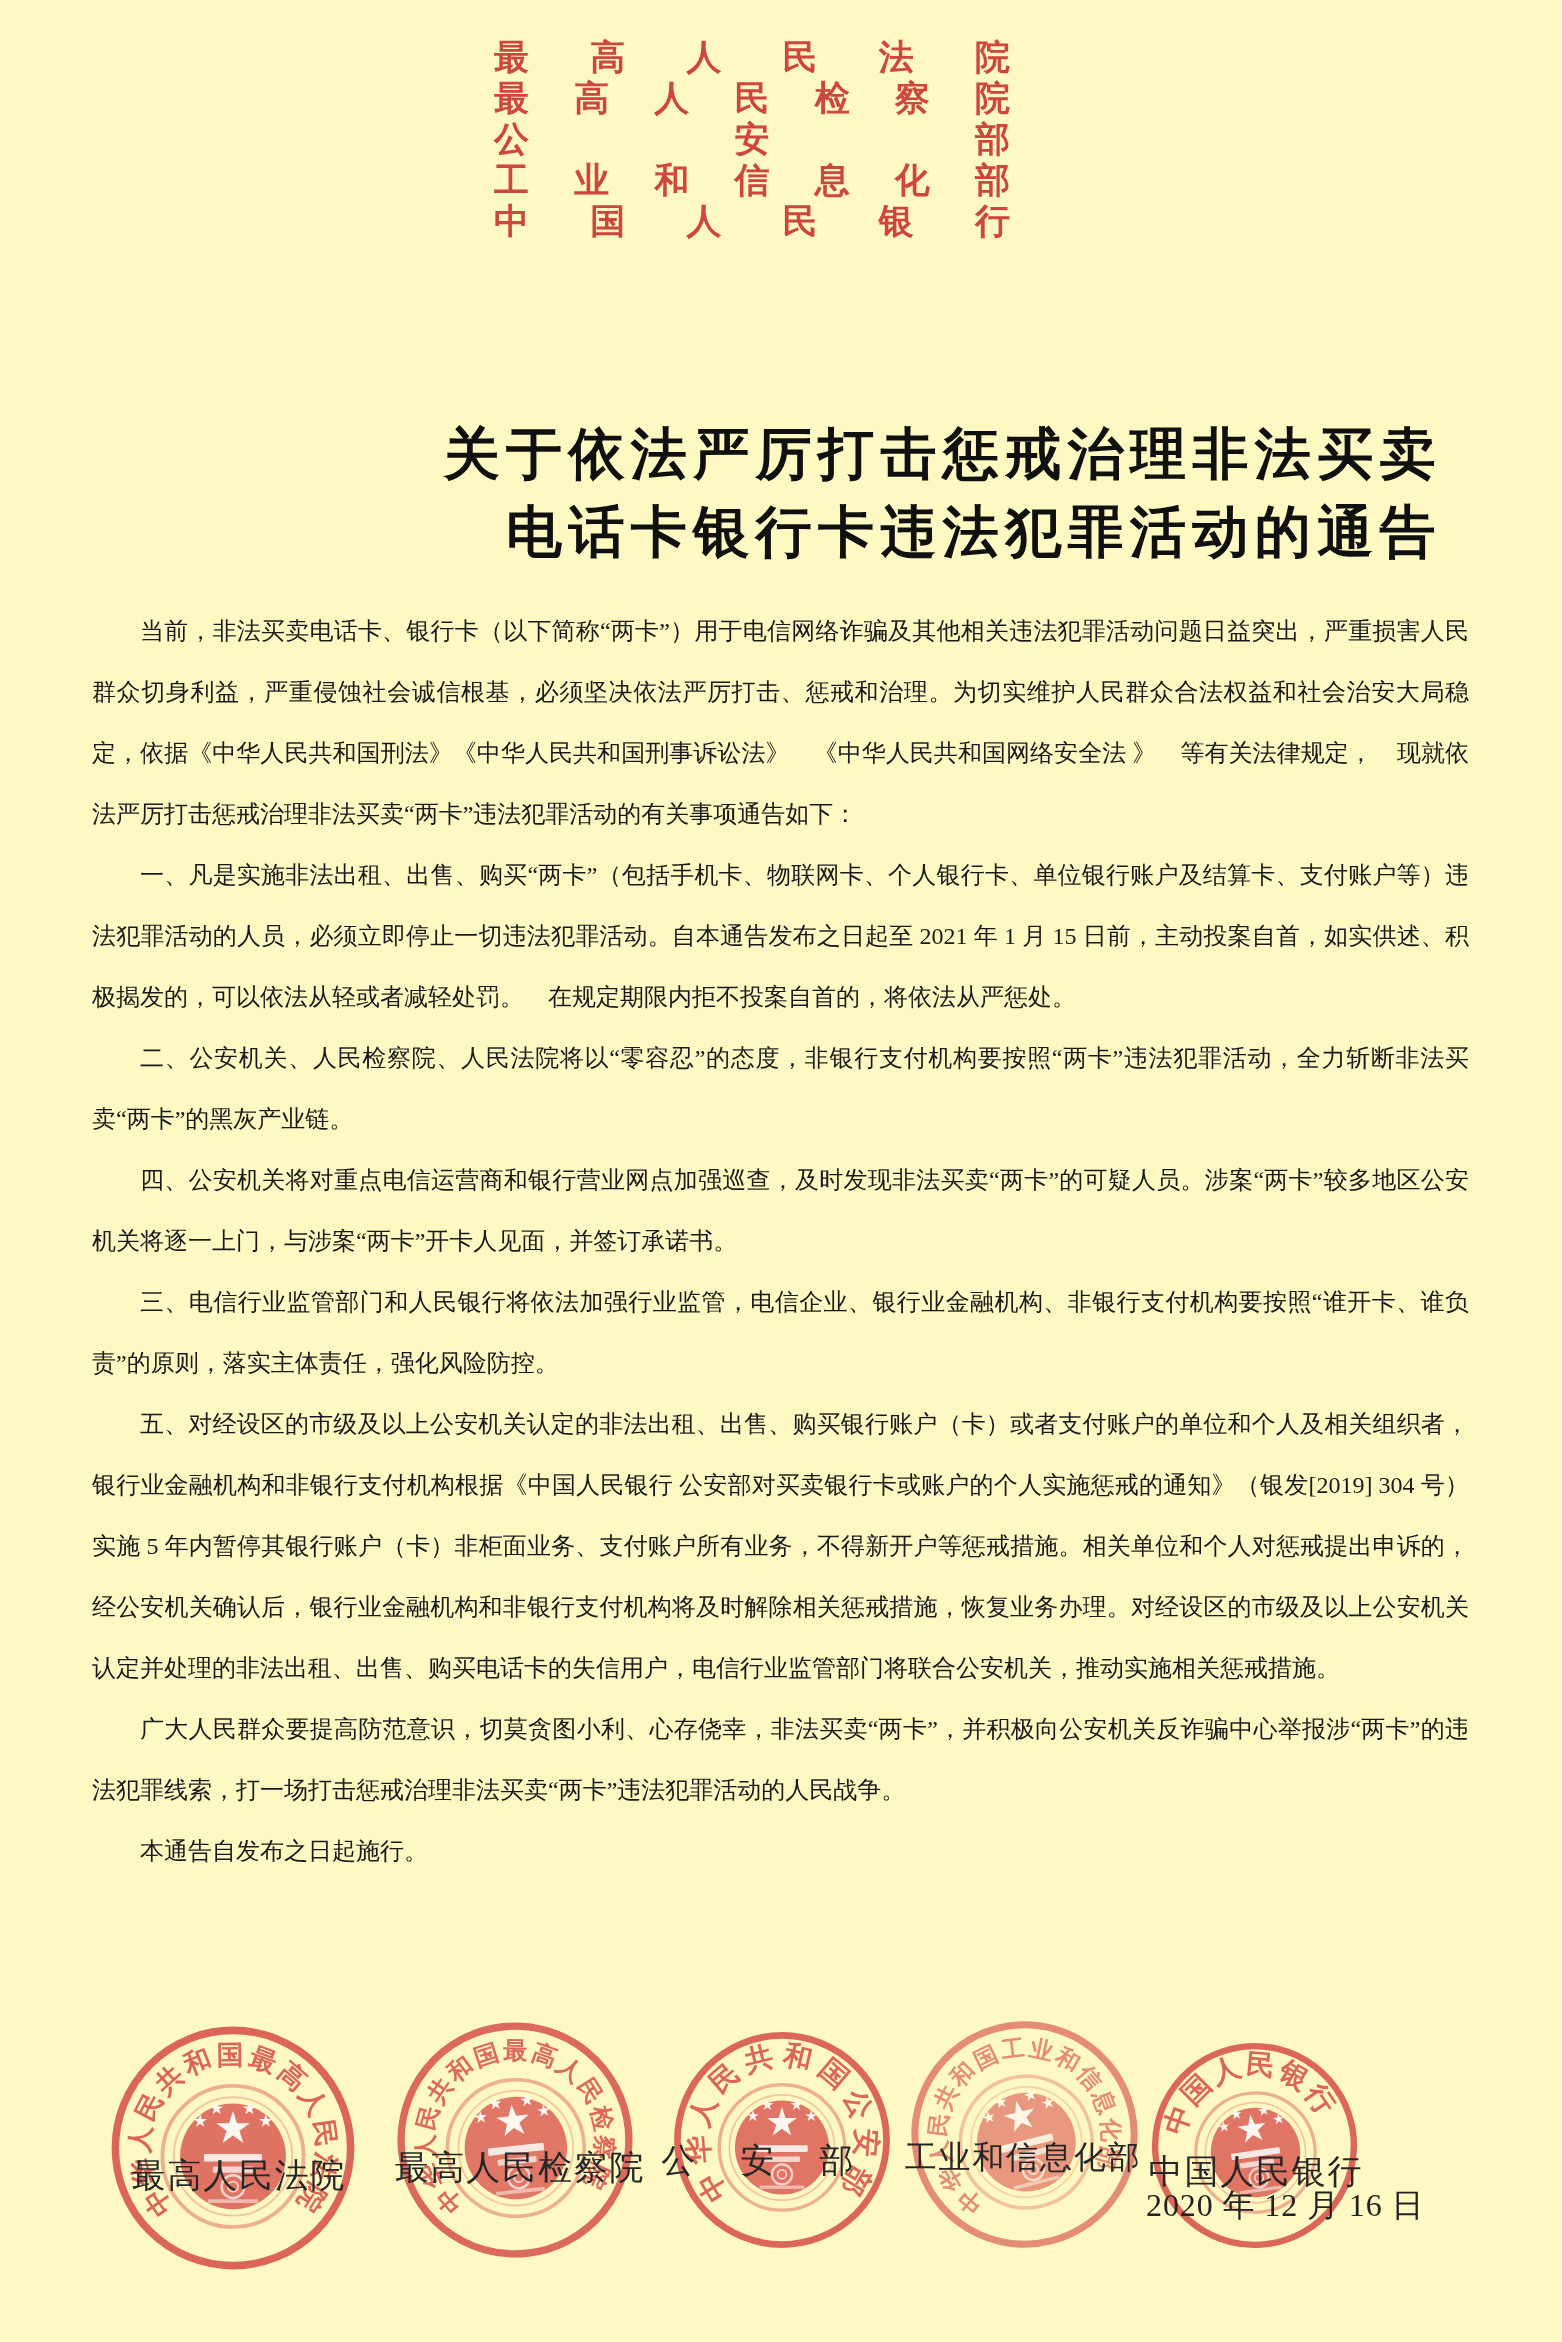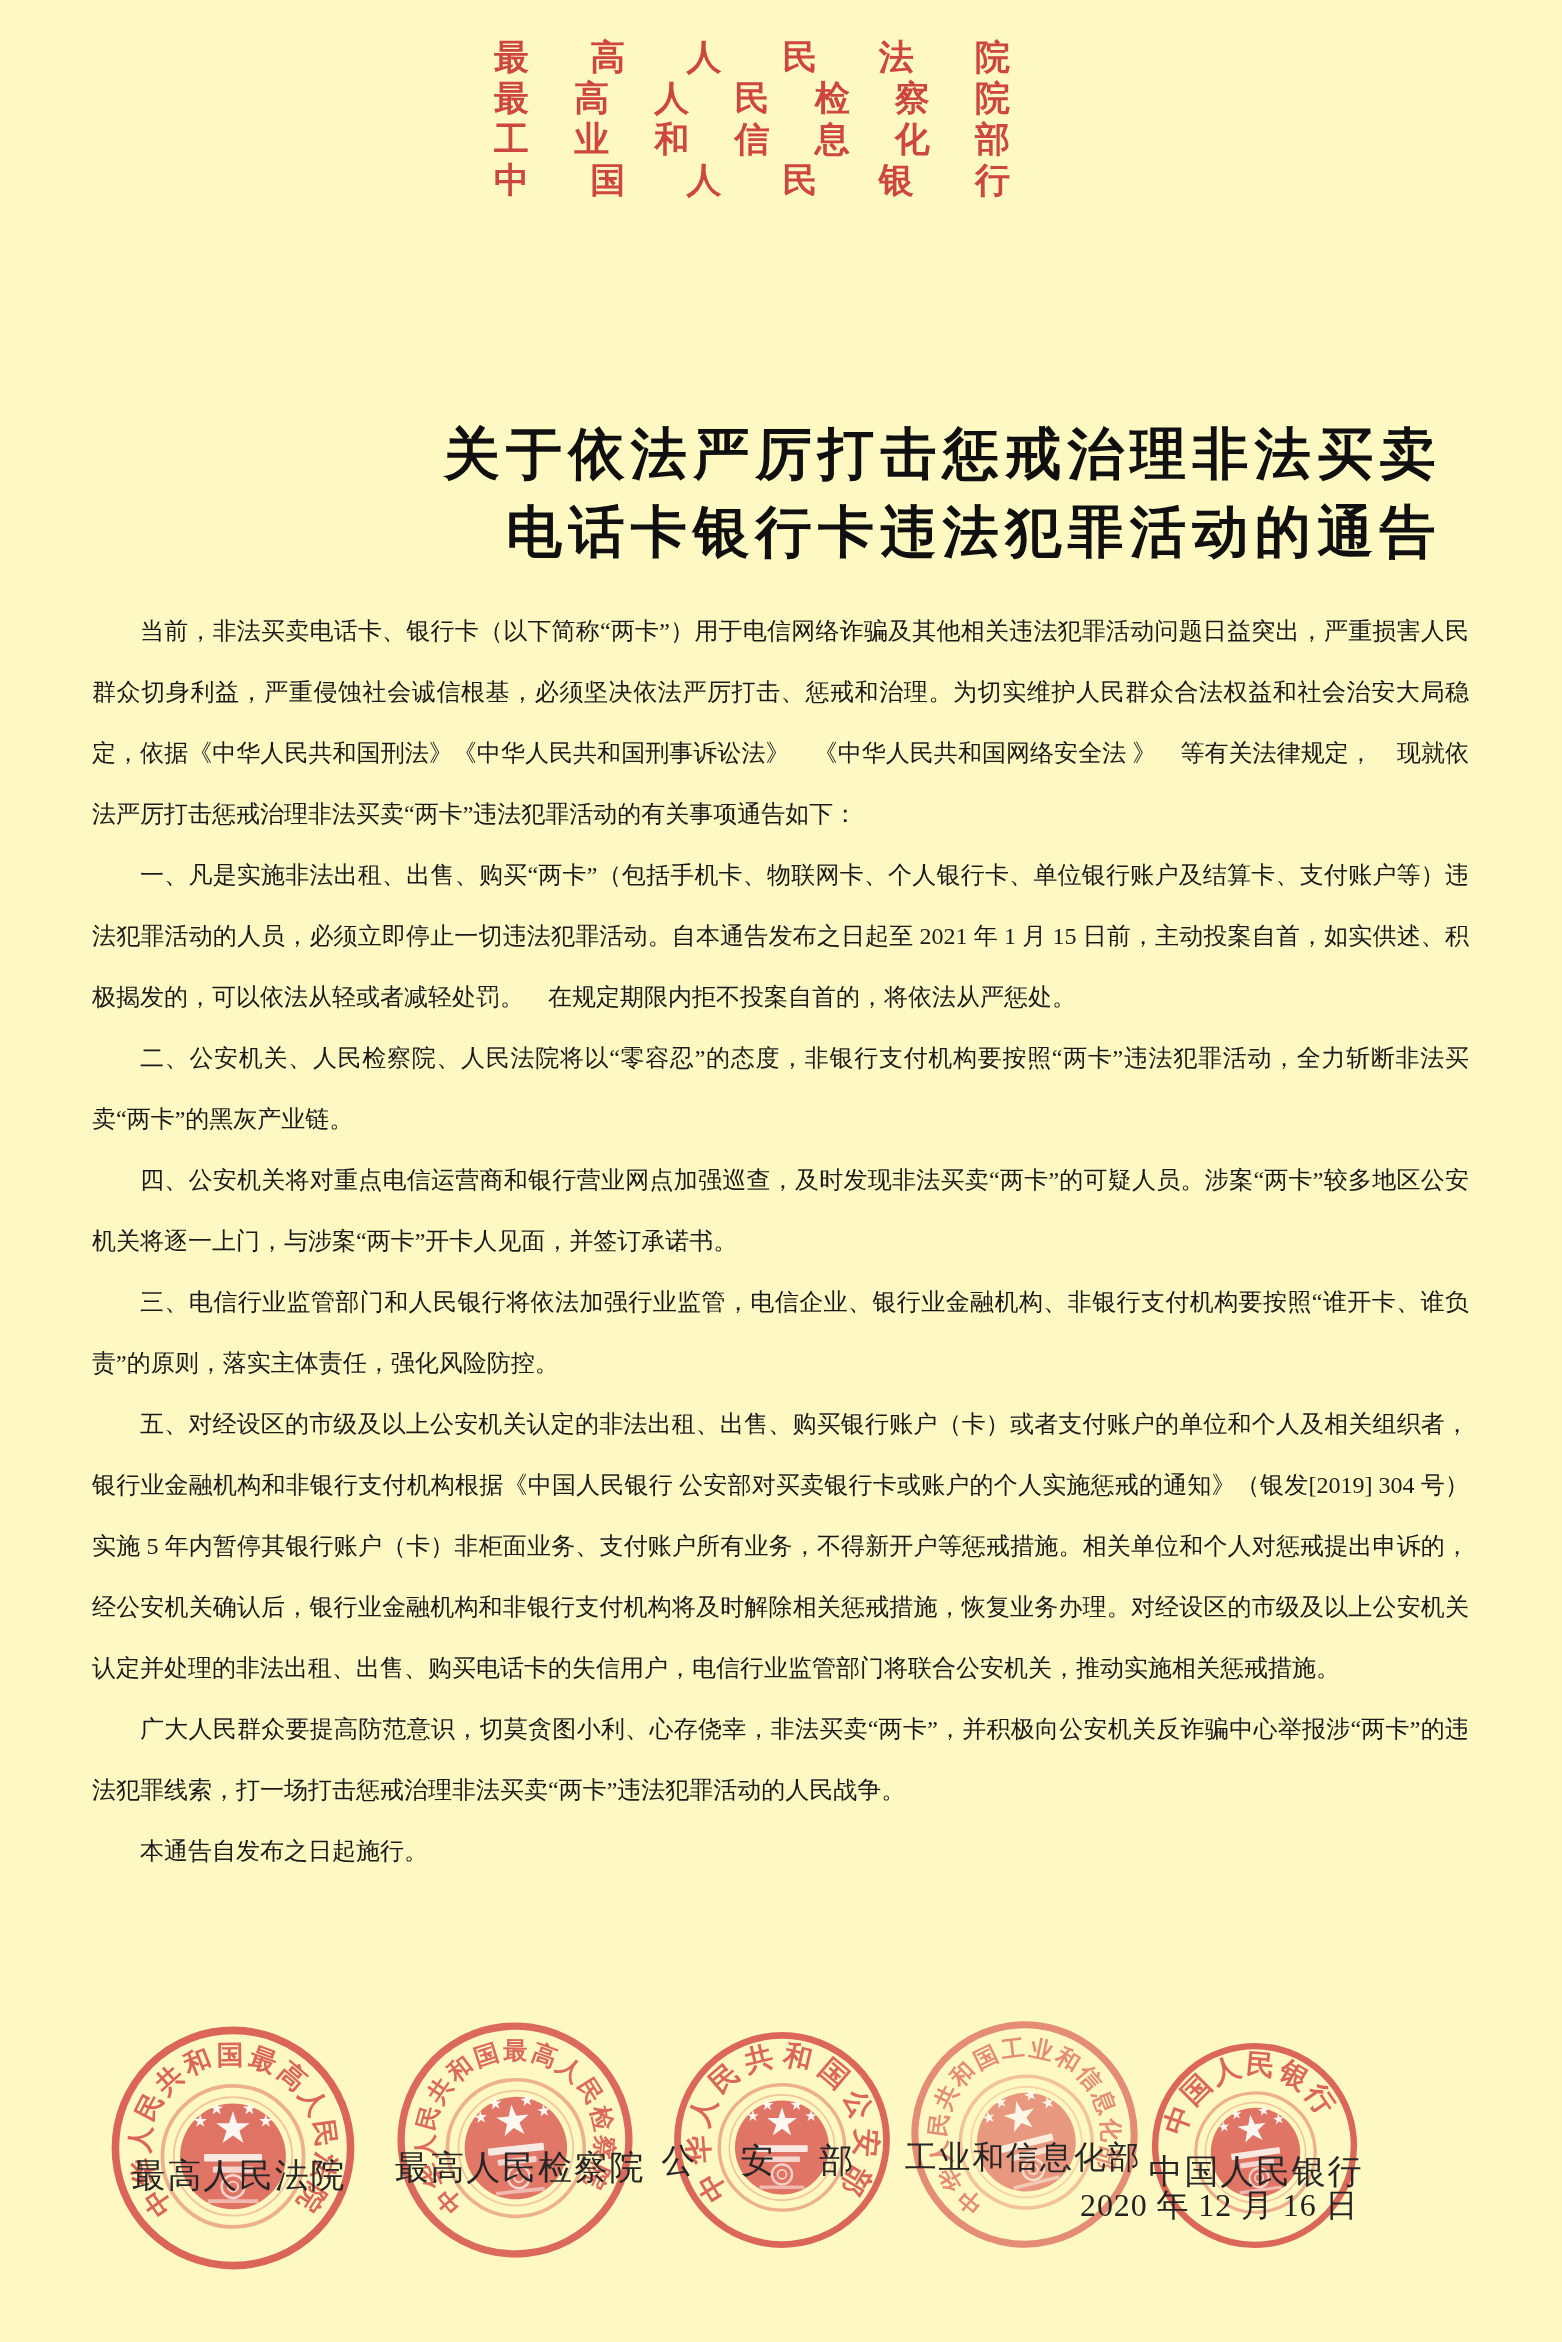--- a/index.html
+++ b/index.html
@@ -49,21 +49,21 @@
   .seal-label{
     position:absolute;transform:translateX(-50%);
     font-size:34px;color:#262626;white-space:nowrap;letter-spacing:1.8px;
   }
   .label-1{left:239px; top:2153px;}
   .label-2{left:520px; top:2145px;}
   .label-3{left:760px; top:2138px;letter-spacing:5.5px;}
   .label-4{left:1023px;top:2136px;font-size:32px;}
   .label-5{left:1256px;top:2149px;}
   .issue-date{
-    position:absolute;left:1080px;top:2184px;
+    position:absolute;left:1146px;top:2184px;
     font-size:32px;color:#222;white-space:nowrap;letter-spacing:0.9px;
   }
   .defs-holder{position:absolute;width:0;height:0;overflow:hidden;}
 </style>
 </head>
 <body>
 
 <div class="page">
 
   <svg class="defs-holder" aria-hidden="true">
@@ -85,20 +85,21 @@
         <rect x="-20" y="34" width="40" height="3" fill="#ffffff" opacity=".5"></rect>
       </g>
       <path id="arcFull" d="M79.3,220.7 a100,100 0 1 1 141.4,0"></path>
       <path id="arcTop" d="M53.4,124.1 a100,100 0 0 1 193.2,0"></path>
     </defs>
   </svg>
 
   <div class="agency-header">
     <div class="agency-line">最高人民法院</div>
     <div class="agency-line">最高人民检察院</div>
+    <div class="agency-line">公安部</div>
     <div class="agency-line">工业和信息化部</div>
     <div class="agency-line">中国人民银行</div>
   </div>
 
   <div class="notice-title">
     <div>关于依法严厉打击惩戒治理非法买卖</div>
     <div>电话卡银行卡违法犯罪活动的通告</div>
   </div>
 
   <div class="notice-body">

